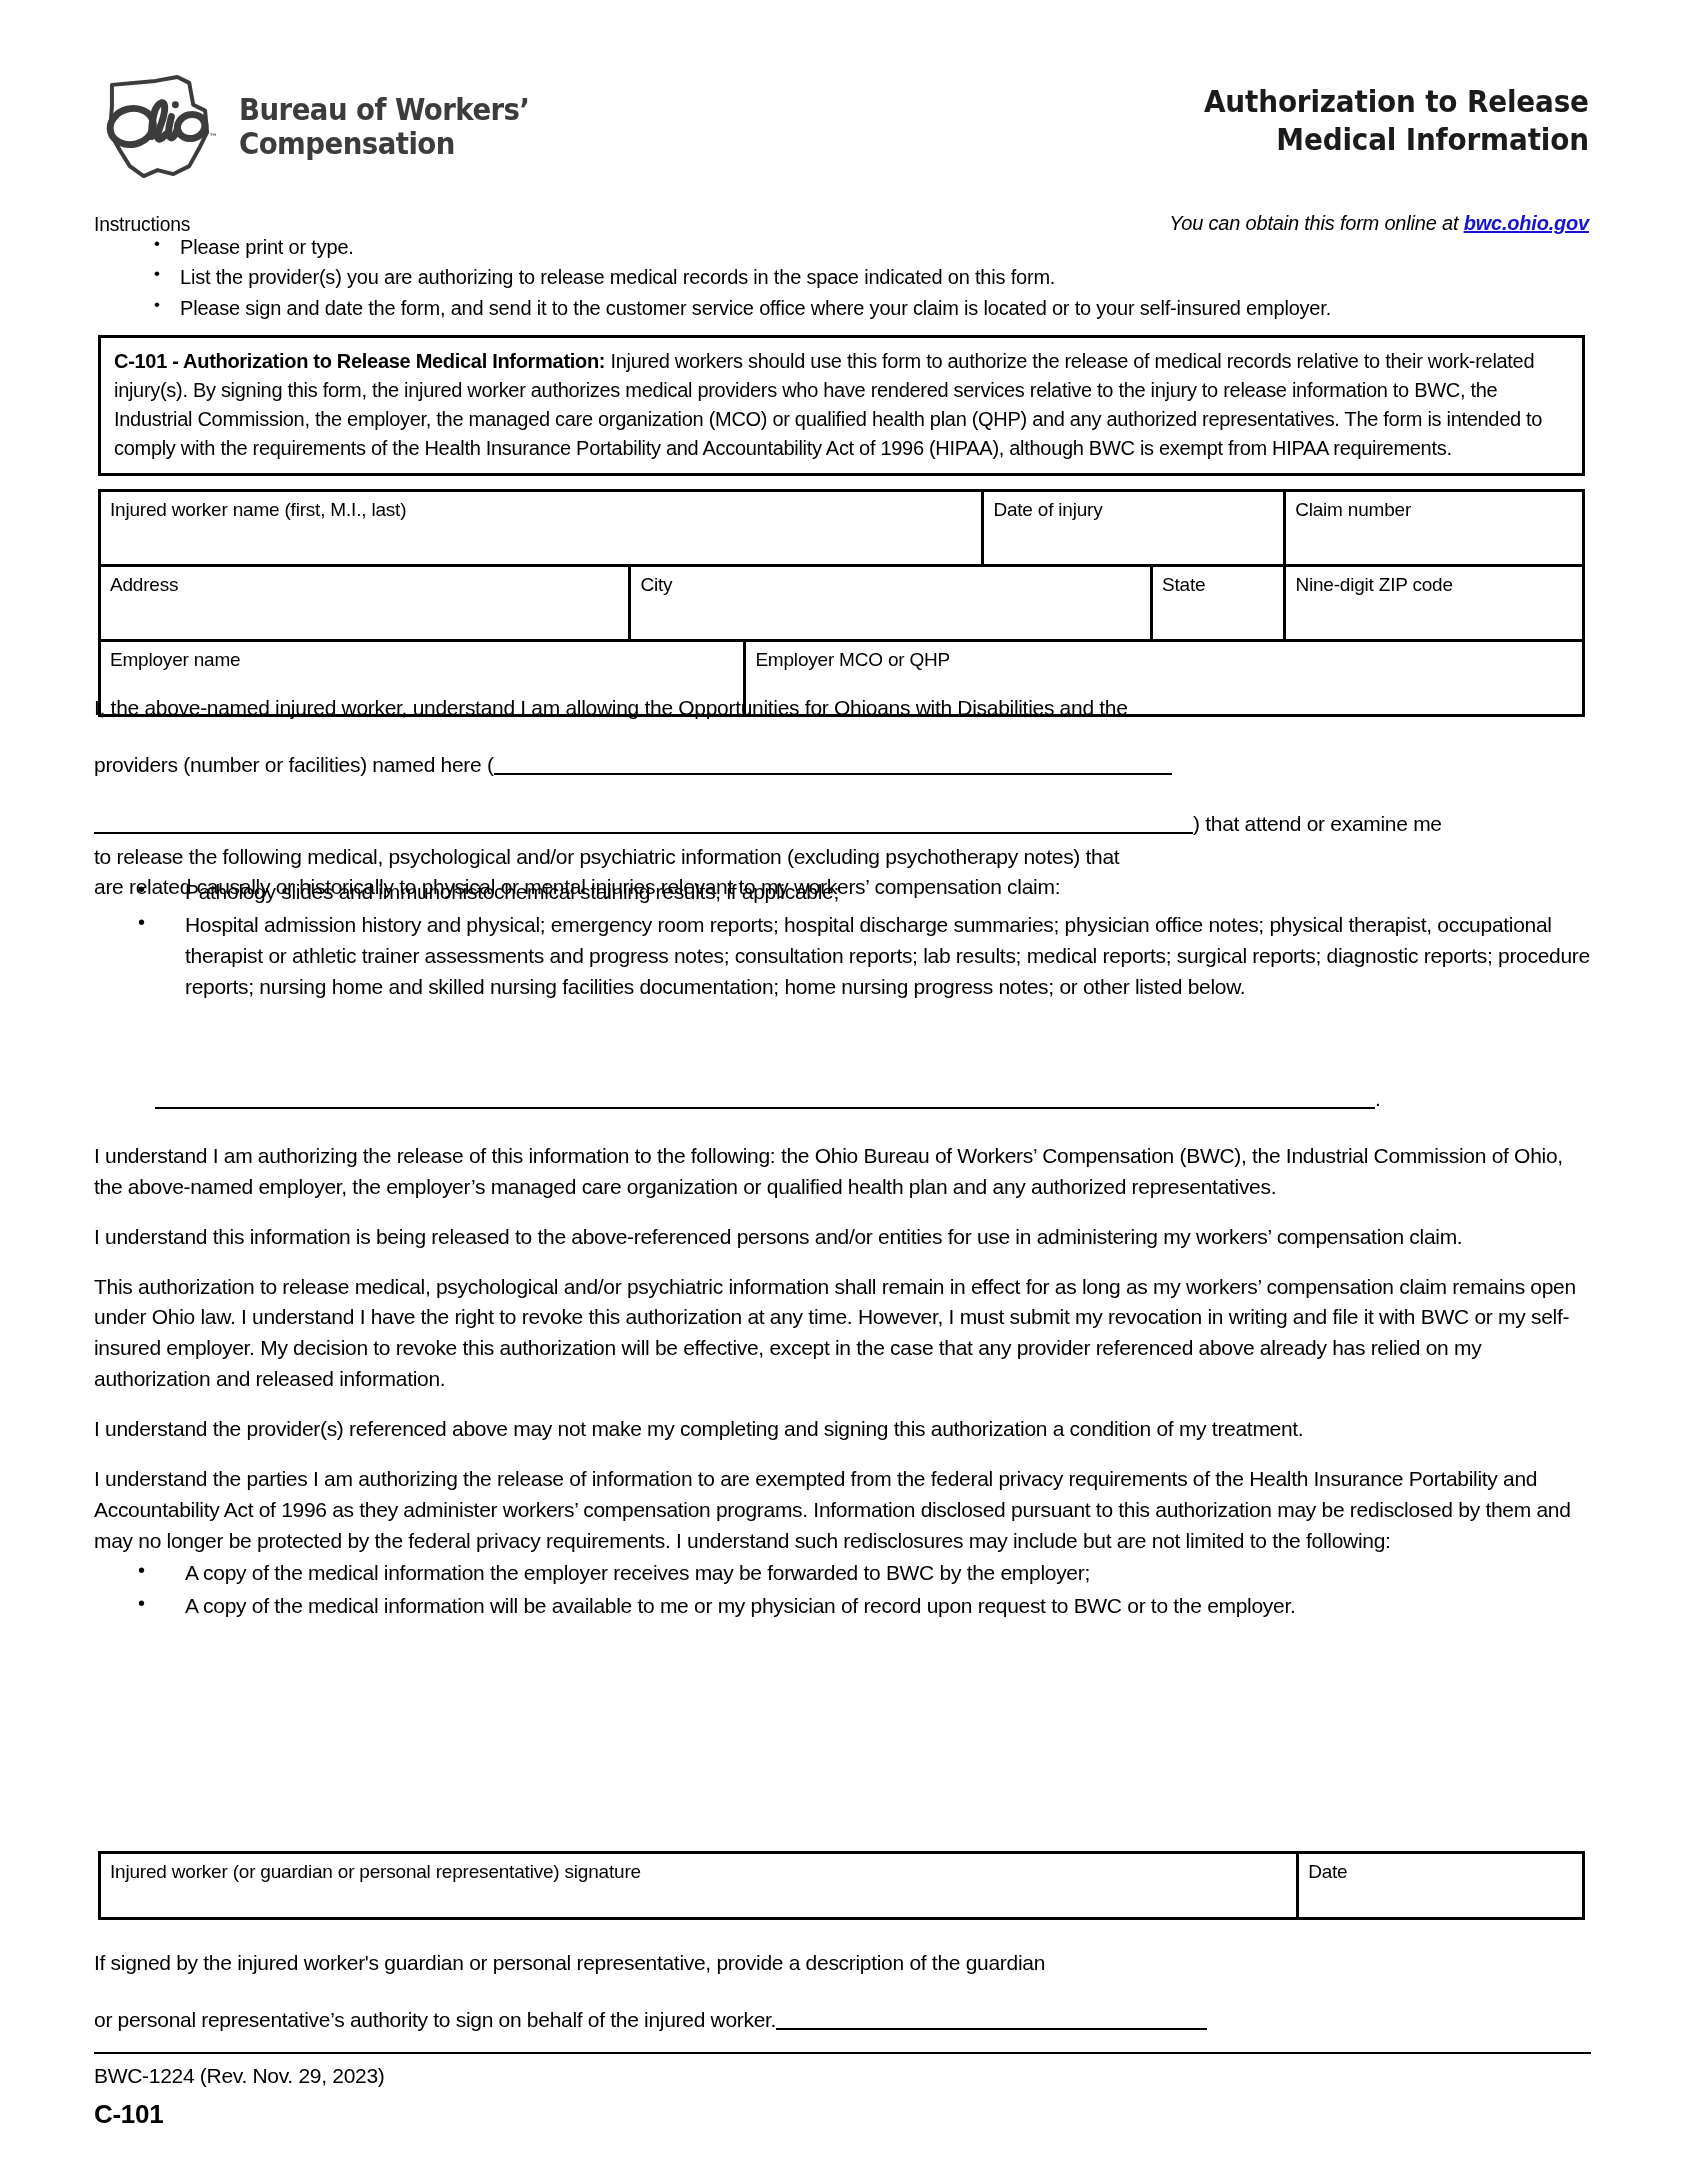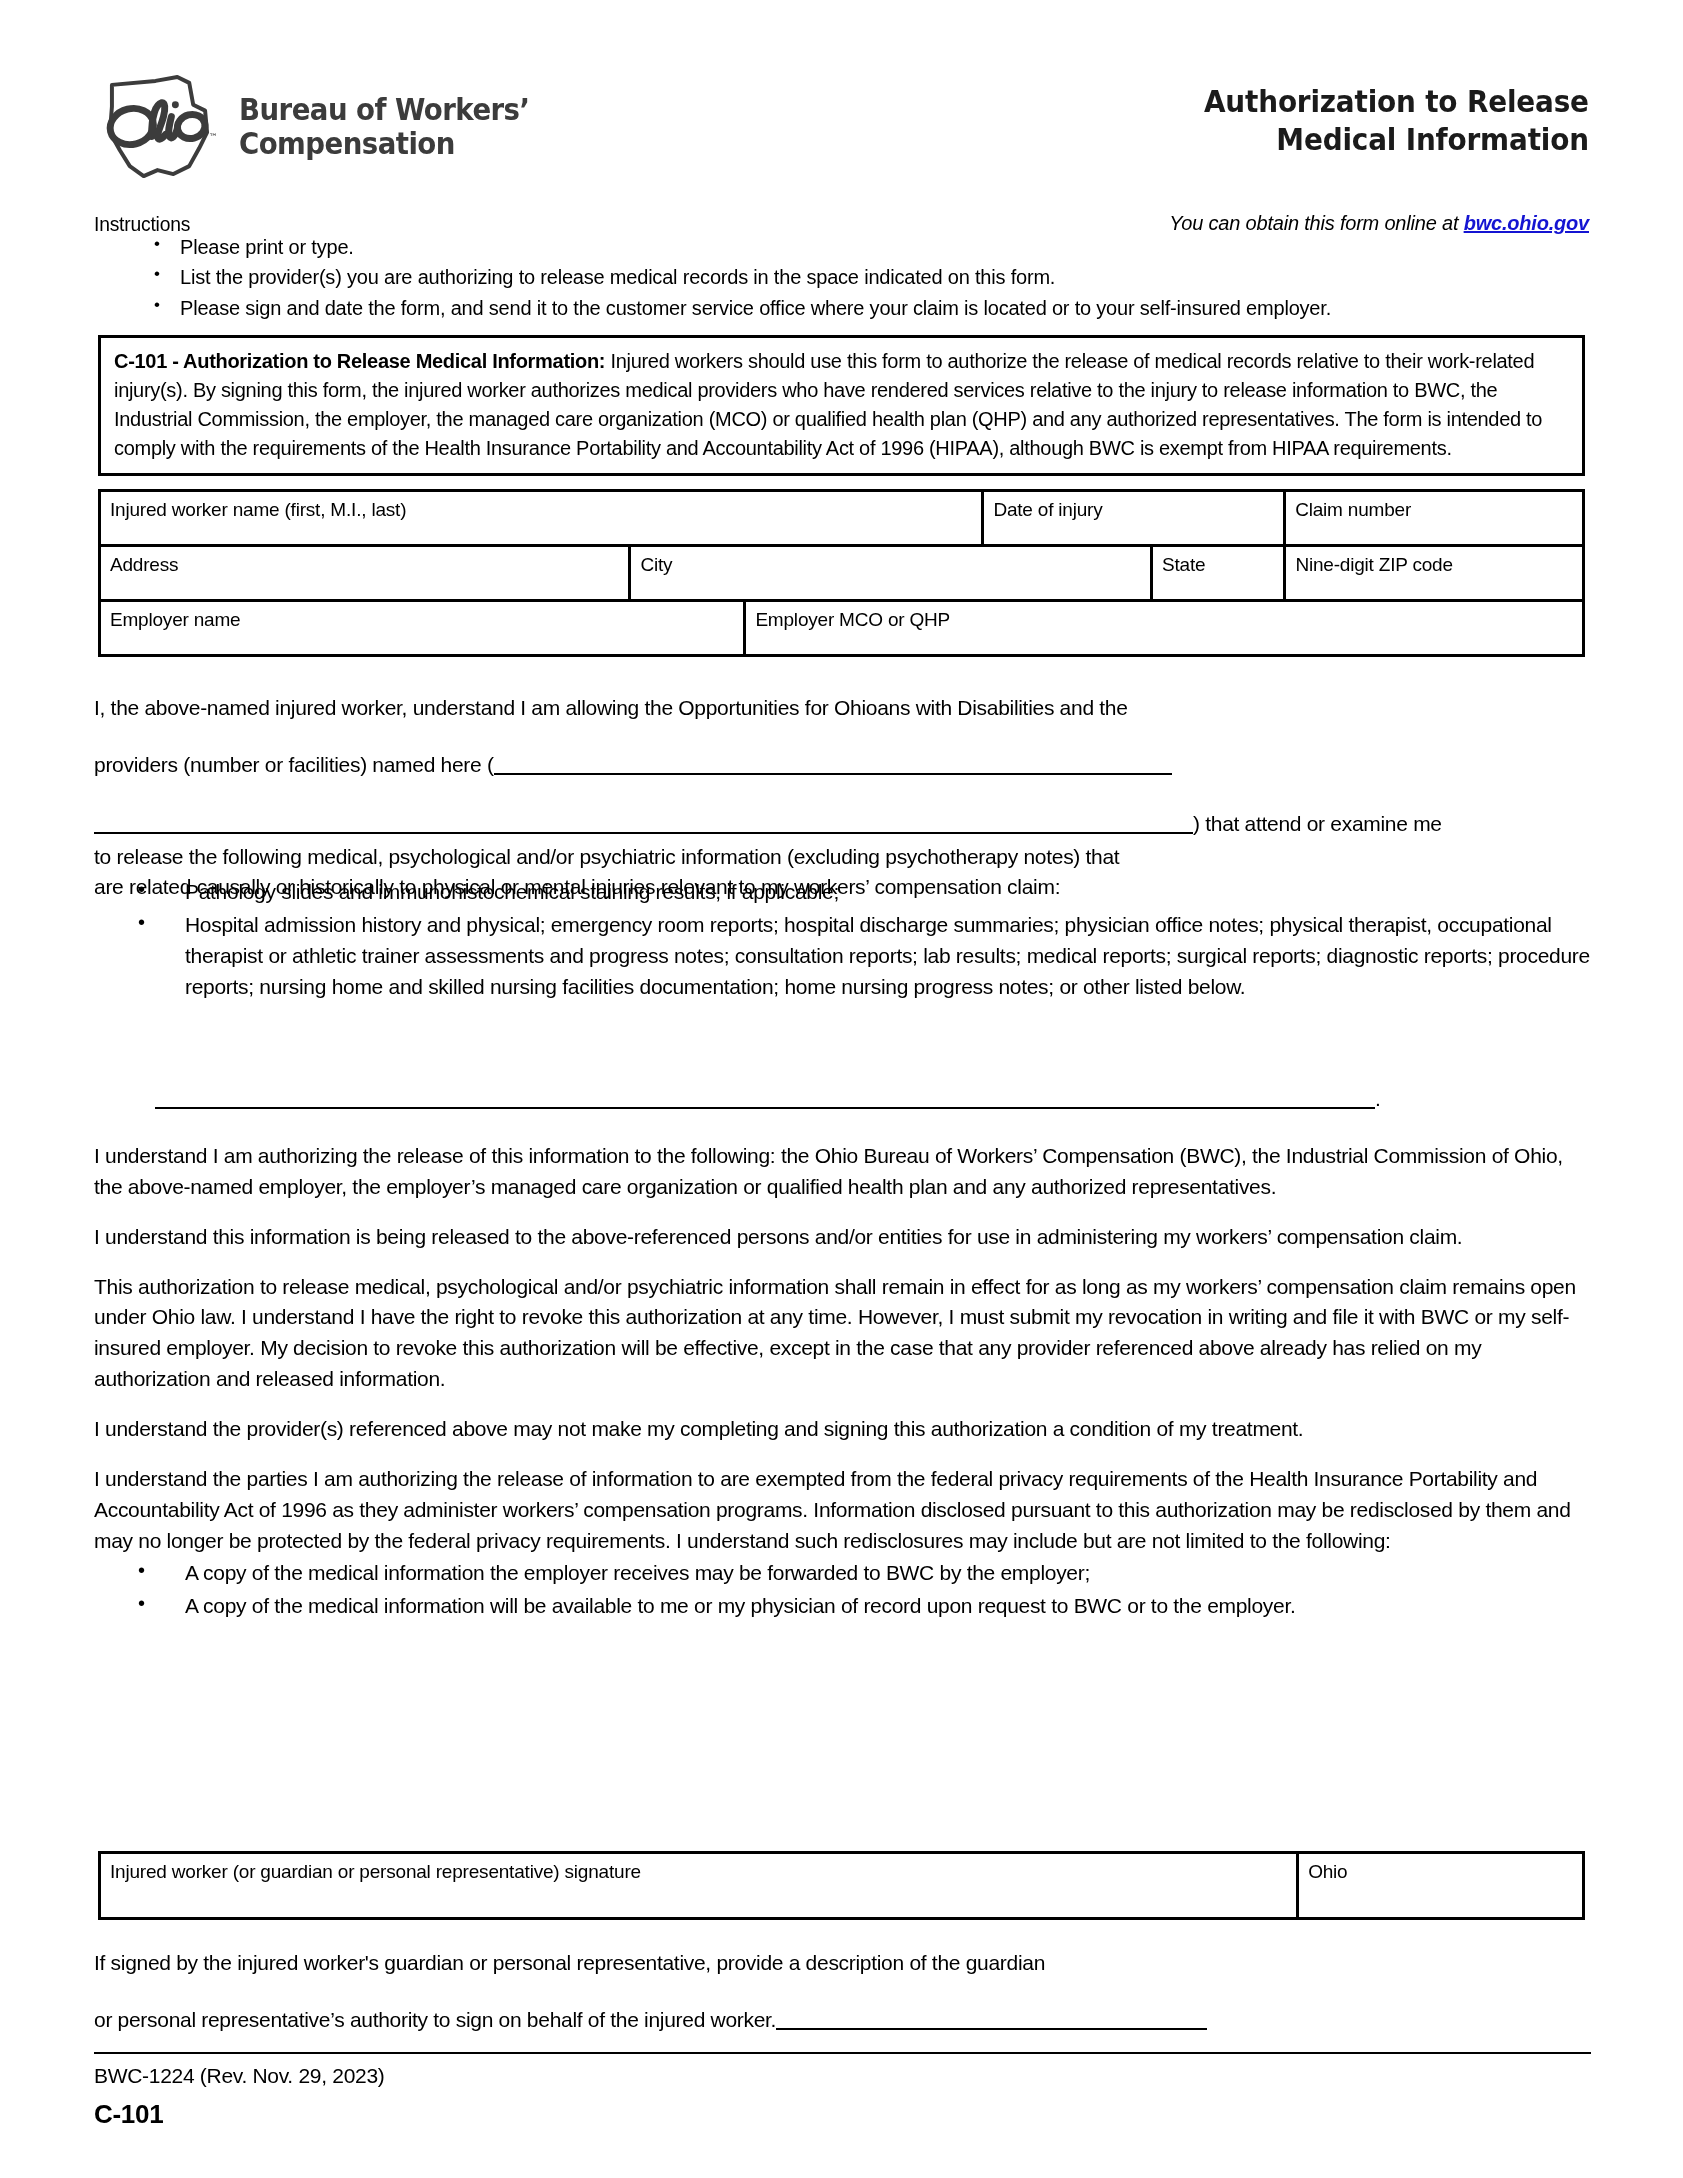--- a/index.html
+++ b/index.html
@@ -153,21 +153,21 @@
     box-sizing: border-box;
     border-bottom: 3px solid #000;
   }
   .frow:last-child { border-bottom: none; }
   .fcell {
     box-sizing: border-box;
     border-right: 3px solid #000;
     padding: 7px 0 0 9px;
     font-size: 19px;
     letter-spacing: -0.2px;
-    height: 52px;
+    height: 72px;
   }
   .fcell:last-child { border-right: none; }
 
   
   .body-text {
     position: absolute;
     left: 94px;
     width: 1497px;
     font-size: 21px;
     letter-spacing: -0.3px;
@@ -354,21 +354,21 @@
       <li>A copy of the medical information will be available to me or my physician of record upon request to BWC or to the employer.</li>
     </ul>
   </div>
 
   <div class="field-table" id="sig-table">
     <div class="frow">
       <div class="fcell" style="width:1203px;height:63px;">
         <span>Injured worker (or guardian or personal representative) signature</span>
       </div>
       <div class="fcell" style="width:284px;height:63px;">
-        <span>Ohio</span>
+        <span>Date</span>
       </div>
     </div>
   </div>
 
   <div class="body-text" style="top:1948px;">
     <p>If signed by the injured worker's guardian or personal representative, provide a description of the guardian</p>
     <p style="margin-top:26px;">
       <span>or personal representative’s authority to sign on behalf of the injured worker.</span><span class="ruled" style="width:431px;"></span>
     </p>
   </div>

